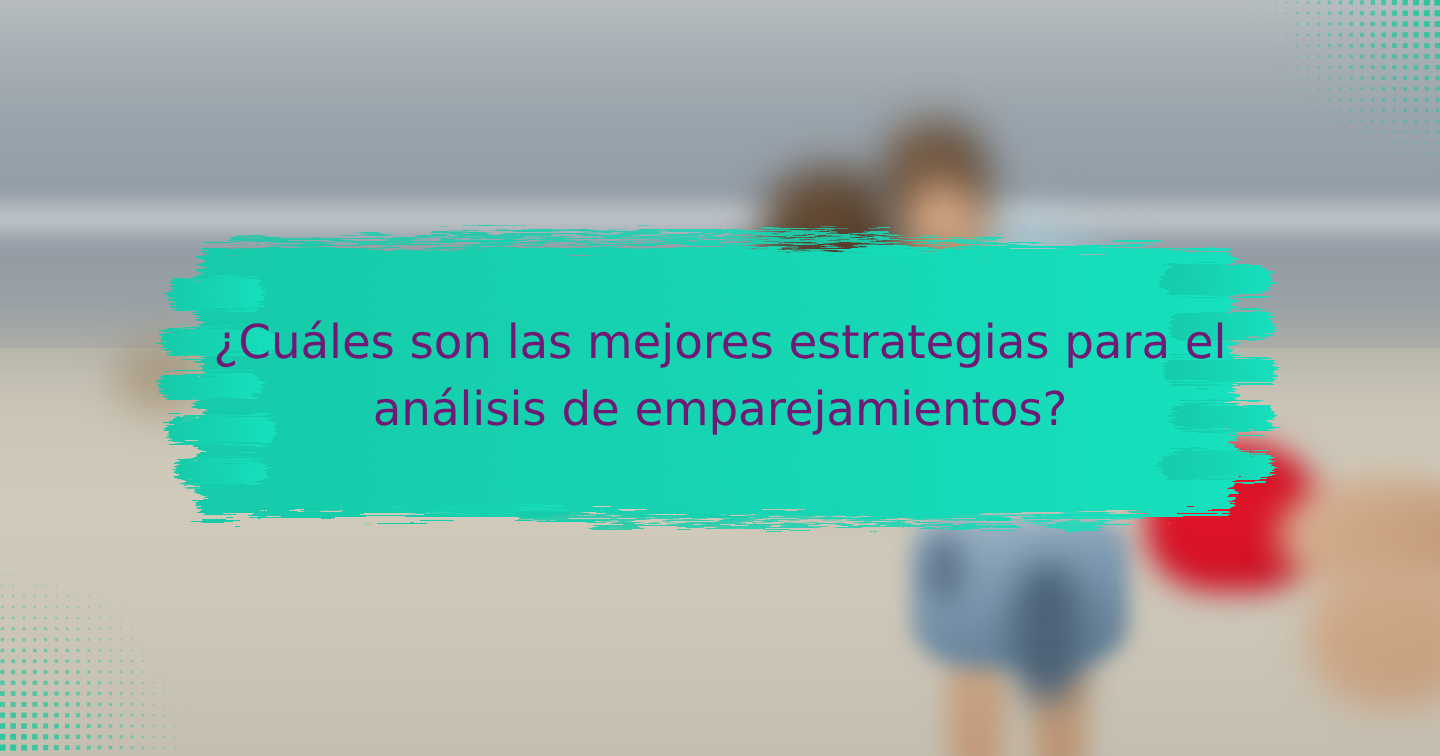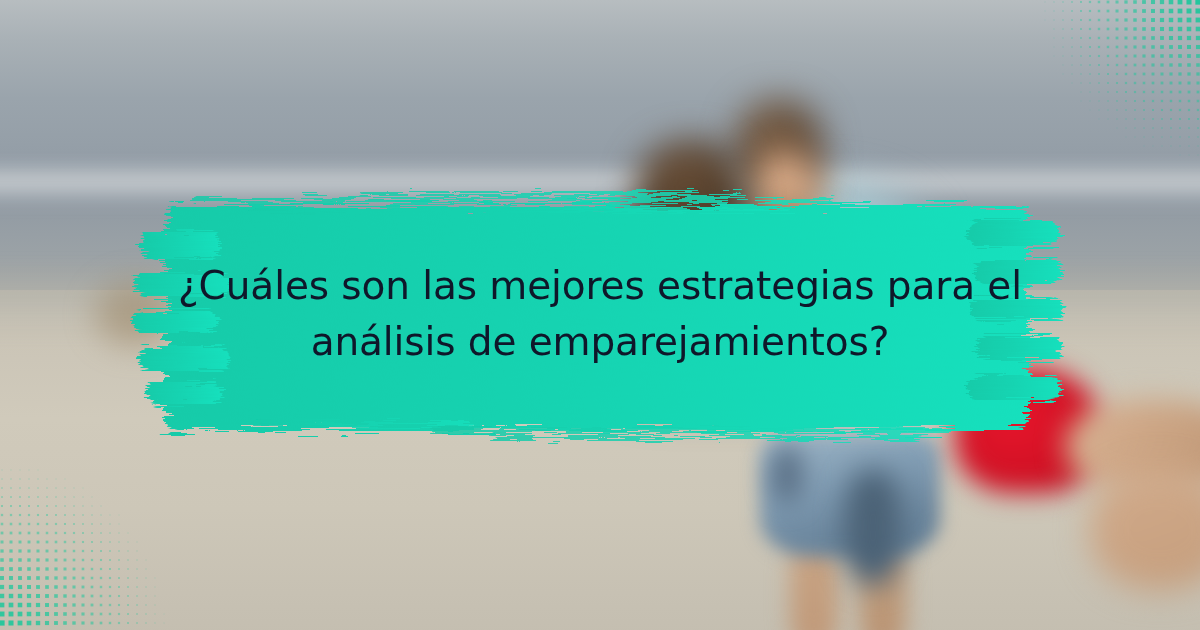--- a/index.html
+++ b/index.html
@@ -229,21 +229,21 @@
     height: 100%;
     overflow: visible;
   }
 
   .headline {
     position: absolute;
     left: 150px;
     top: 258px;
     width: 900px;
     text-align: center;
-    color: #0f172a;
+    color: #701a75;
     font-size: 39px;
     line-height: 1.44;
     font-weight: 400;
     letter-spacing: -0.1px;
     white-space: pre-line;
   }
 </style>
 </head>
 <body>
 

